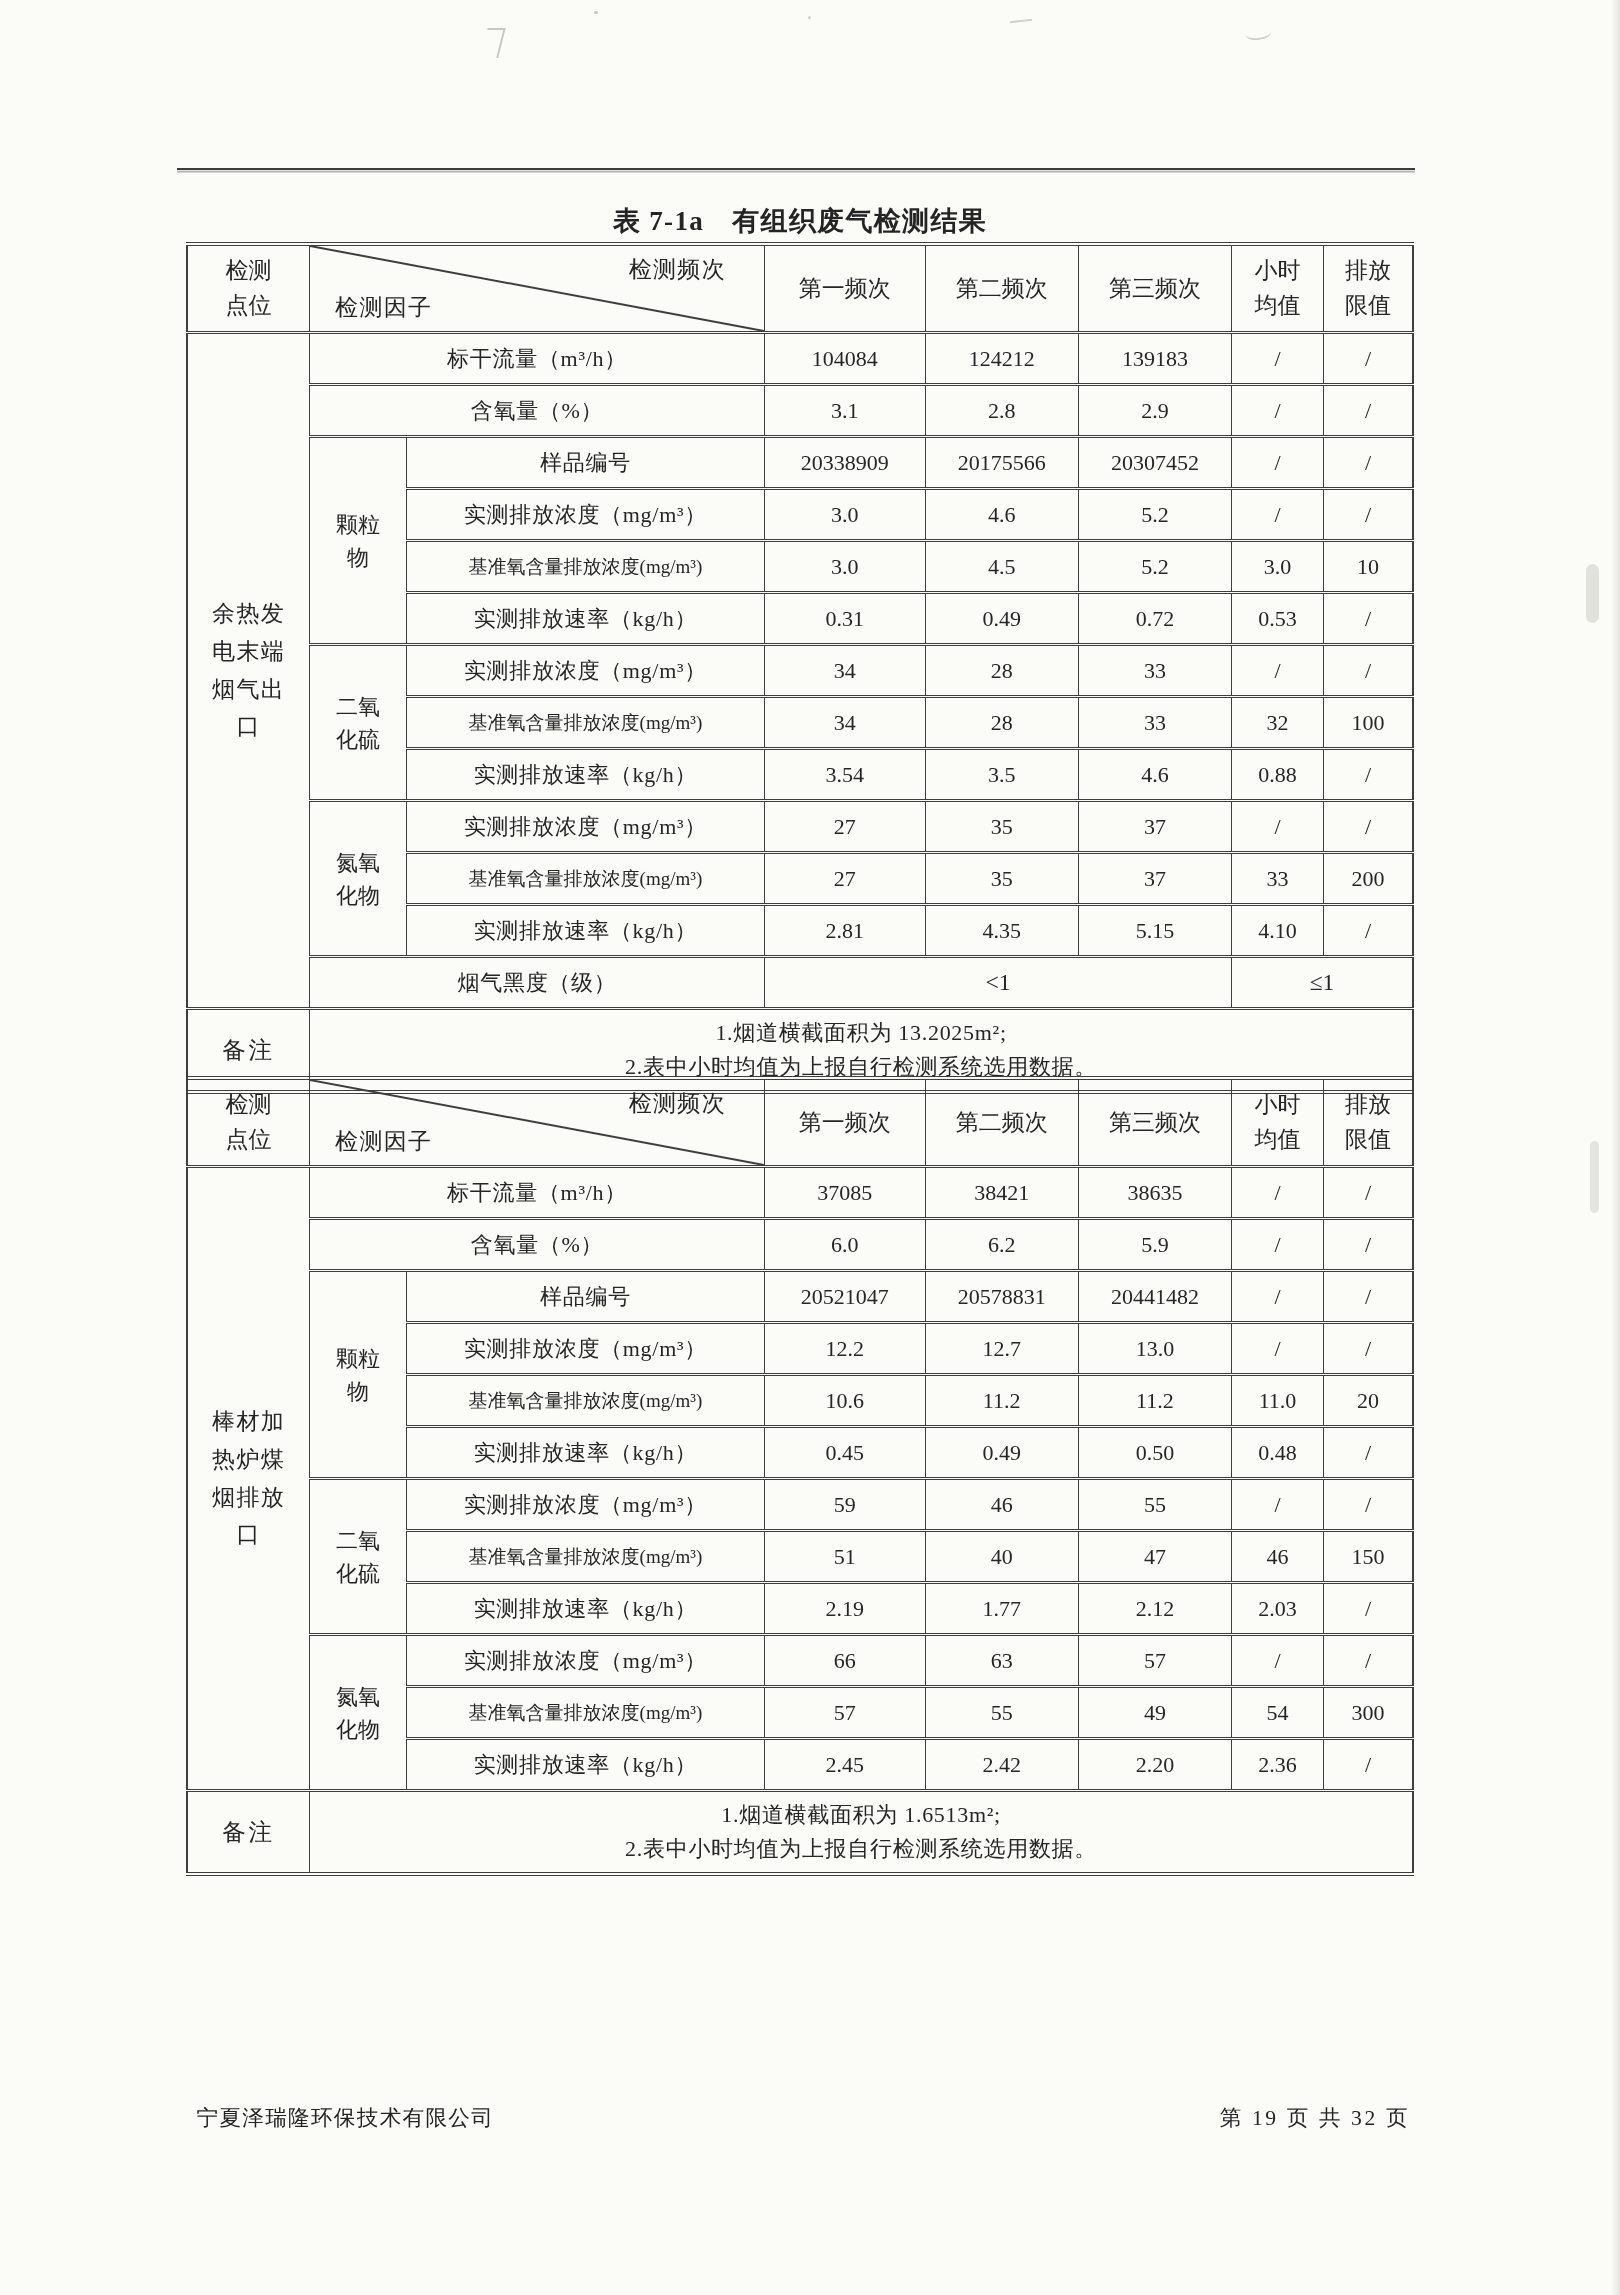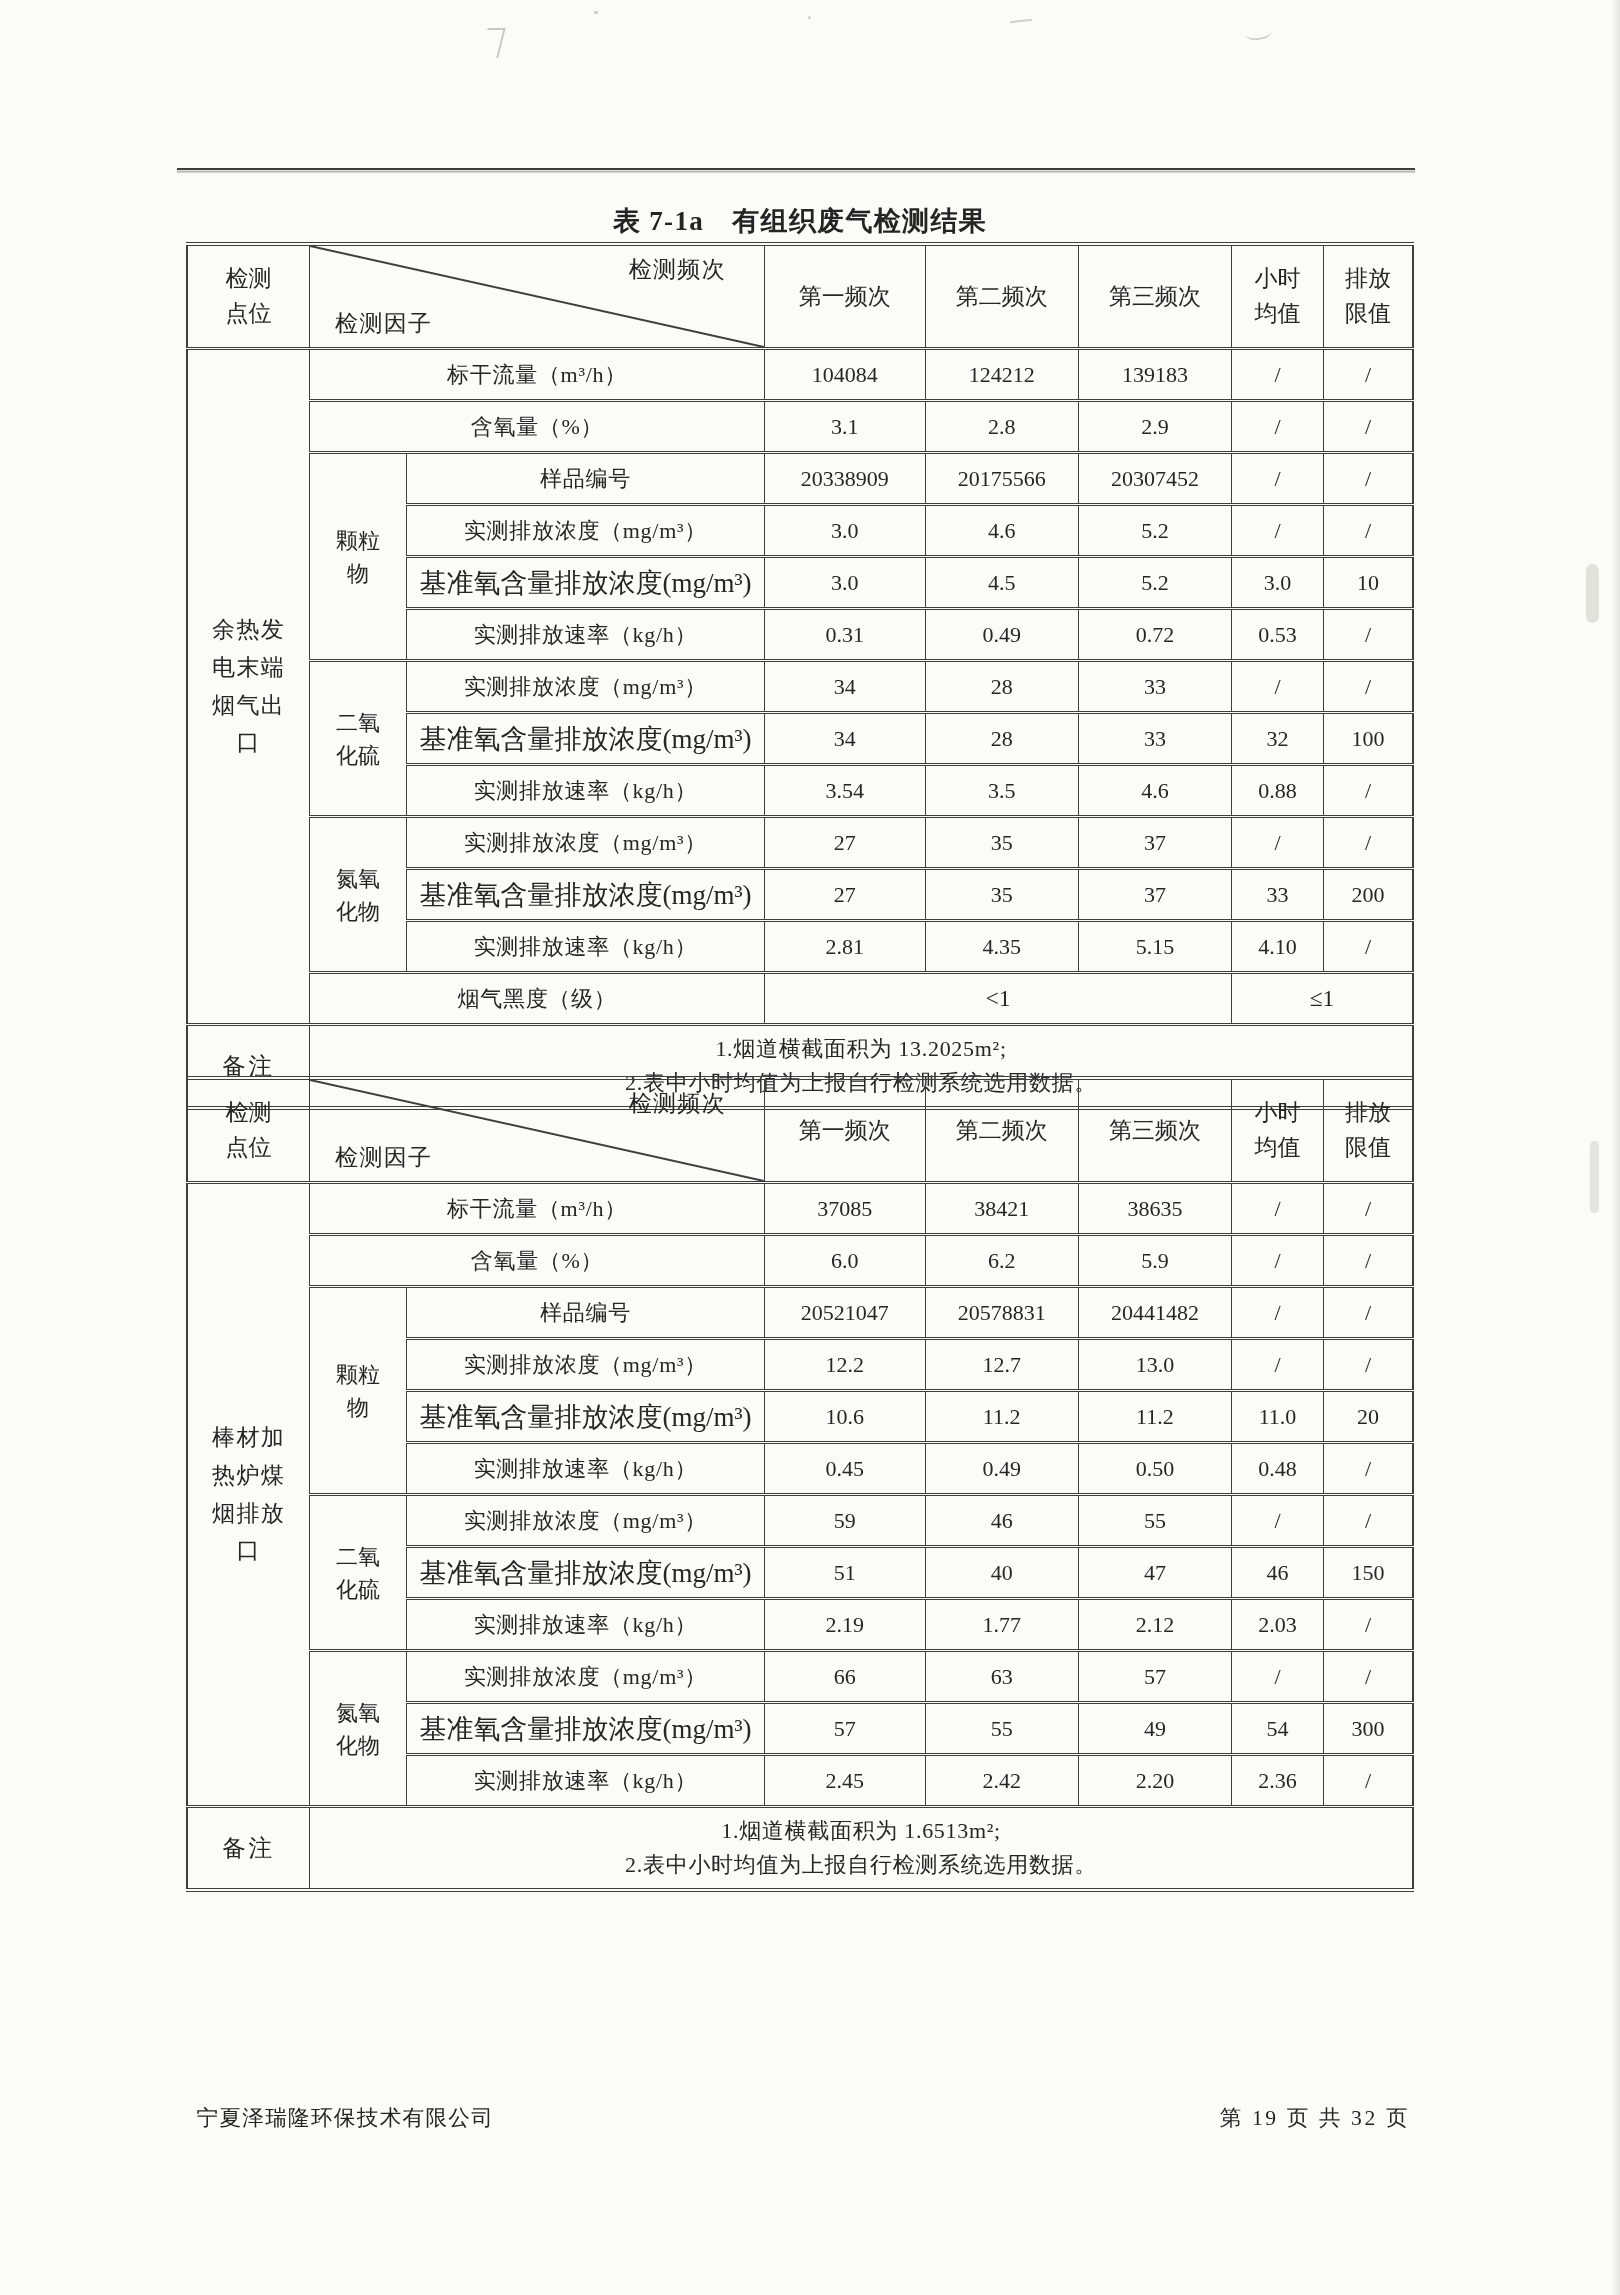--- a/index.html
+++ b/index.html
@@ -22,28 +22,28 @@
   .table-title{height:38px;line-height:35px;text-align:center;font-size:27px;font-weight:bold;letter-spacing:1.3px;}
   .report-table{border-collapse:collapse;table-layout:fixed;width:1228px;
         border:2px solid #3e3e3e;border-top:4.6px double #3e3e3e;border-bottom:4.6px double #3e3e3e;
         font-size:22px;}
   .report-table th,.report-table td{border-left:1.3px solid #3e3e3e;border-top:3.9px double #3e3e3e;
         font-weight:normal;text-align:center;vertical-align:middle;padding:0 3.9px;color:#262626;}
   .report-table thead tr{height:80px;}
   .report-table tbody tr{height:52px;}
   .report-table tr.remark-row{height:83px;}
   .report-table th{font-size:23px;}
-  .wrap2{width:2.25em;margin:16px auto;line-height:1.5;}
+  .wrap2{width:2.25em;margin:8px auto;line-height:1.5;}
   .wrap3{width:3.4em;margin:0 auto;line-height:1.65;font-size:23px;letter-spacing:1.3px;}
   .diag{position:relative;padding:0;}
   .diag svg{position:absolute;left:0;top:0;width:100%;height:100%;display:block;}
   .diag .freq{position:absolute;top:7.9px;right:38px;letter-spacing:1.3px;}
   .diag .factor{position:absolute;bottom:7.9px;left:25px;letter-spacing:1.3px;}
   .label-cell{font-size:22px;letter-spacing:0.7px;}
-  .label-cell.tight{font-size:27px;letter-spacing:0;}
+  .label-cell.tight{font-size:19px;letter-spacing:0;}
   .num{font-size:22px;}
   .bold{font-weight:bold;}
   .merged{font-size:23.6px;}
   .remark-label{font-size:23.6px;letter-spacing:2.6px;}
   .remark-cell{text-align:left;padding:3.9px 6.6px 3.9px 10.5px;}
   .remark-line{line-height:1.55;font-size:22px;letter-spacing:0.7px;}
   
   .doc-footer{position:absolute;top:2103px;left:186px;width:1228px;font-size:21.6px;}
   .footer-company{position:absolute;left:10.5px;letter-spacing:1.3px;}
   .footer-page{position:absolute;right:3.9px;letter-spacing:2.6px;}

